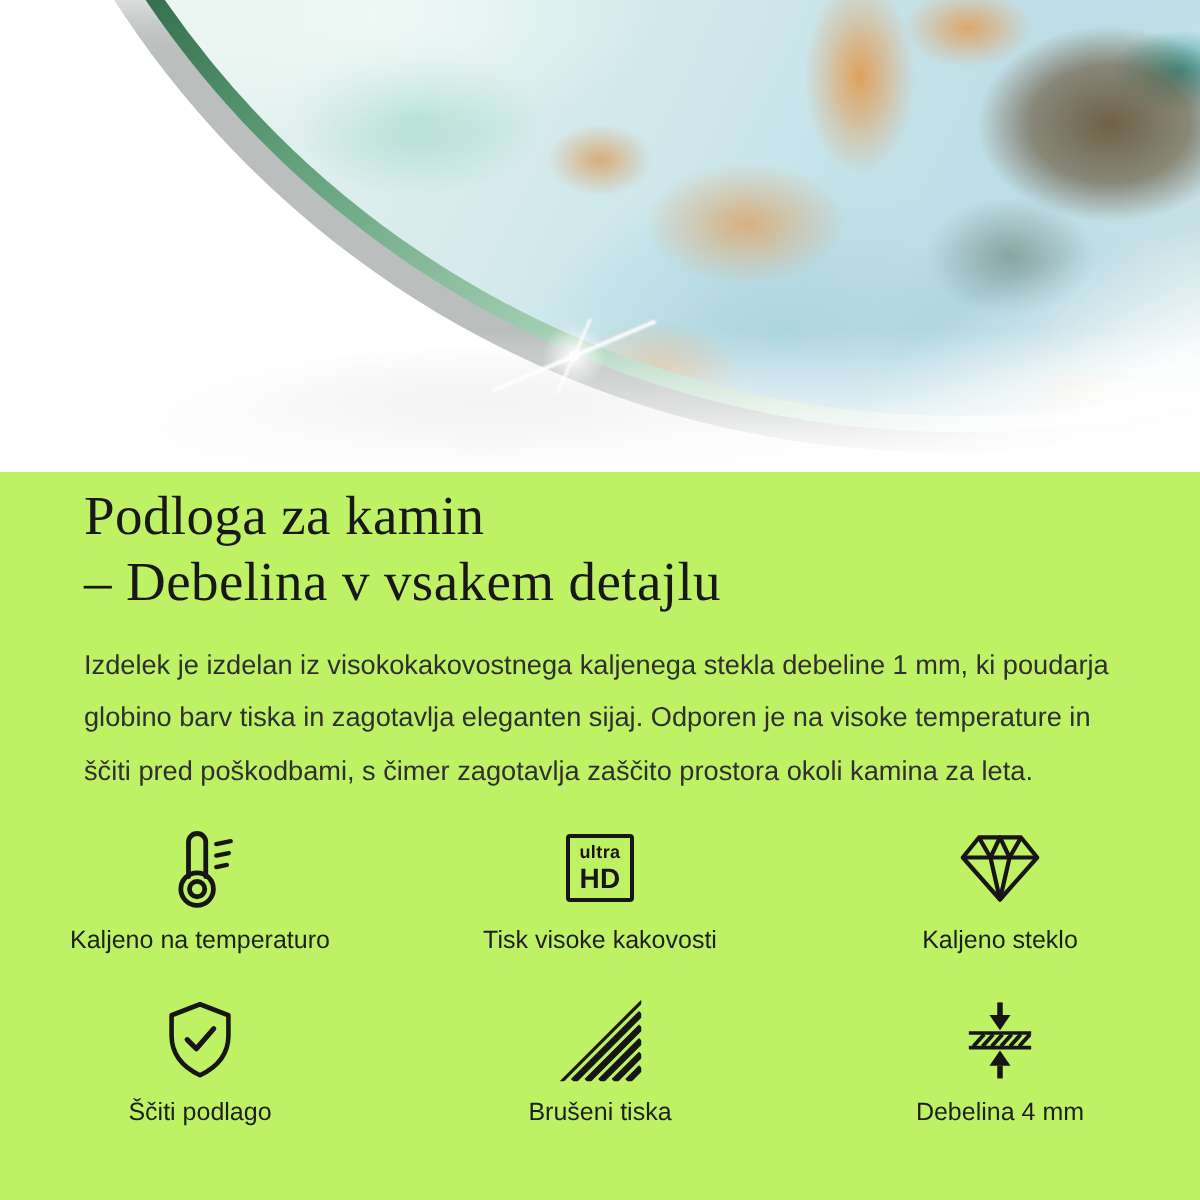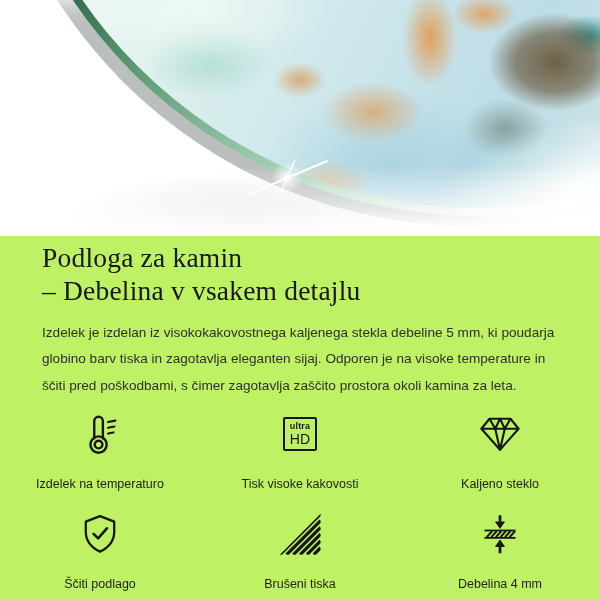--- a/index.html
+++ b/index.html
@@ -62,30 +62,30 @@
   .desc{
     margin:13px 0 0;max-width:530px;
     font-size:13.6px;line-height:26.4px;color:#2f2f2f;
   }
 
   
   .features{
     margin-top:12px;display:grid;grid-template-columns:repeat(3,200px);
     row-gap:20px;justify-items:center;
   }
-  .feature{display:flex;flex-direction:column;align-items:center;gap:20px;}
+  .feature{display:flex;flex-direction:column;align-items:center;gap:6px;}
   .icon-box{height:46px;display:flex;align-items:center;justify-content:center;}
   .f-label{font-size:12.5px;color:#1e1e1e;white-space:nowrap;}
   .uhd-box{
     width:30px;height:30px;border:2.5px solid #161616;border-radius:2px;
     display:flex;flex-direction:column;align-items:center;justify-content:center;
     line-height:1;color:#161616;
   }
   .uhd-top{font-size:9px;font-weight:700;letter-spacing:.2px;}
-  .uhd-bottom{font-size:14px;font-weight:400;margin-top:1px;letter-spacing:.2px;}
+  .uhd-bottom{font-size:14px;font-weight:700;margin-top:1px;letter-spacing:.2px;}
   svg .ln{stroke:#161616;fill:none;}
 </style>
 </head>
 <body>
 
 <div class="page">
 
   <div class="hero">
     <div class="disc-shadow"></div>
     <div class="disc-edge"></div>
@@ -108,41 +108,41 @@
       <circle cx="45" cy="45" r="2.6" fill="#ffffff"></circle>
     </svg>
     <div class="hero-fade"></div>
   </div>
 
   <div class="content">
     <h1>
       <span>Podloga za kamin</span>
       <span>– Debelina v vsakem detajlu</span>
     </h1>
-    <p class="desc">Izdelek je izdelan iz visokokakovostnega kaljenega stekla debeline 5 mm, ki poudarja globino barv tiska in zagotavlja eleganten sijaj. Odporen je na visoke temperature in ščiti pred poškodbami, s čimer zagotavlja zaščito prostora okoli kamina za leta.</p>
+    <p class="desc">Izdelek je izdelan iz visokokakovostnega kaljenega stekla debeline 1 mm, ki poudarja globino barv tiska in zagotavlja eleganten sijaj. Odporen je na visoke temperature in ščiti pred poškodbami, s čimer zagotavlja zaščito prostora okoli kamina za leta.</p>
   </div>
 
   <div class="features">
 
     <div class="feature">
       <div class="icon-box">
         <svg width="46" height="46" viewBox="0 0 48 48">
           <g class="ln" stroke-width="2.5" stroke-linecap="round">
             <path d="M18 28.5 L18 10.5 A4.5 4.5 0 0 1 27 10.5 L27 28.5"></path>
             <circle cx="22.5" cy="35" r="8.5"></circle>
             <circle cx="22.5" cy="35" r="4"></circle>
           </g>
           <g class="ln" stroke-width="2.3" stroke-linecap="round">
             <path d="M32.5 11.5 L40 10"></path>
             <path d="M32.5 17.5 L39 16.2"></path>
             <path d="M32.5 23.5 L38 22.4"></path>
           </g>
         </svg>
       </div>
-      <div class="f-label">Izdelek na temperaturo</div>
+      <div class="f-label">Kaljeno na temperaturo</div>
     </div>
 
     <div class="feature">
       <div class="icon-box">
         <div class="uhd-box">
           <span class="uhd-top">ultra</span>
           <span class="uhd-bottom">HD</span>
         </div>
       </div>
       <div class="f-label">Tisk visoke kakovosti</div>

